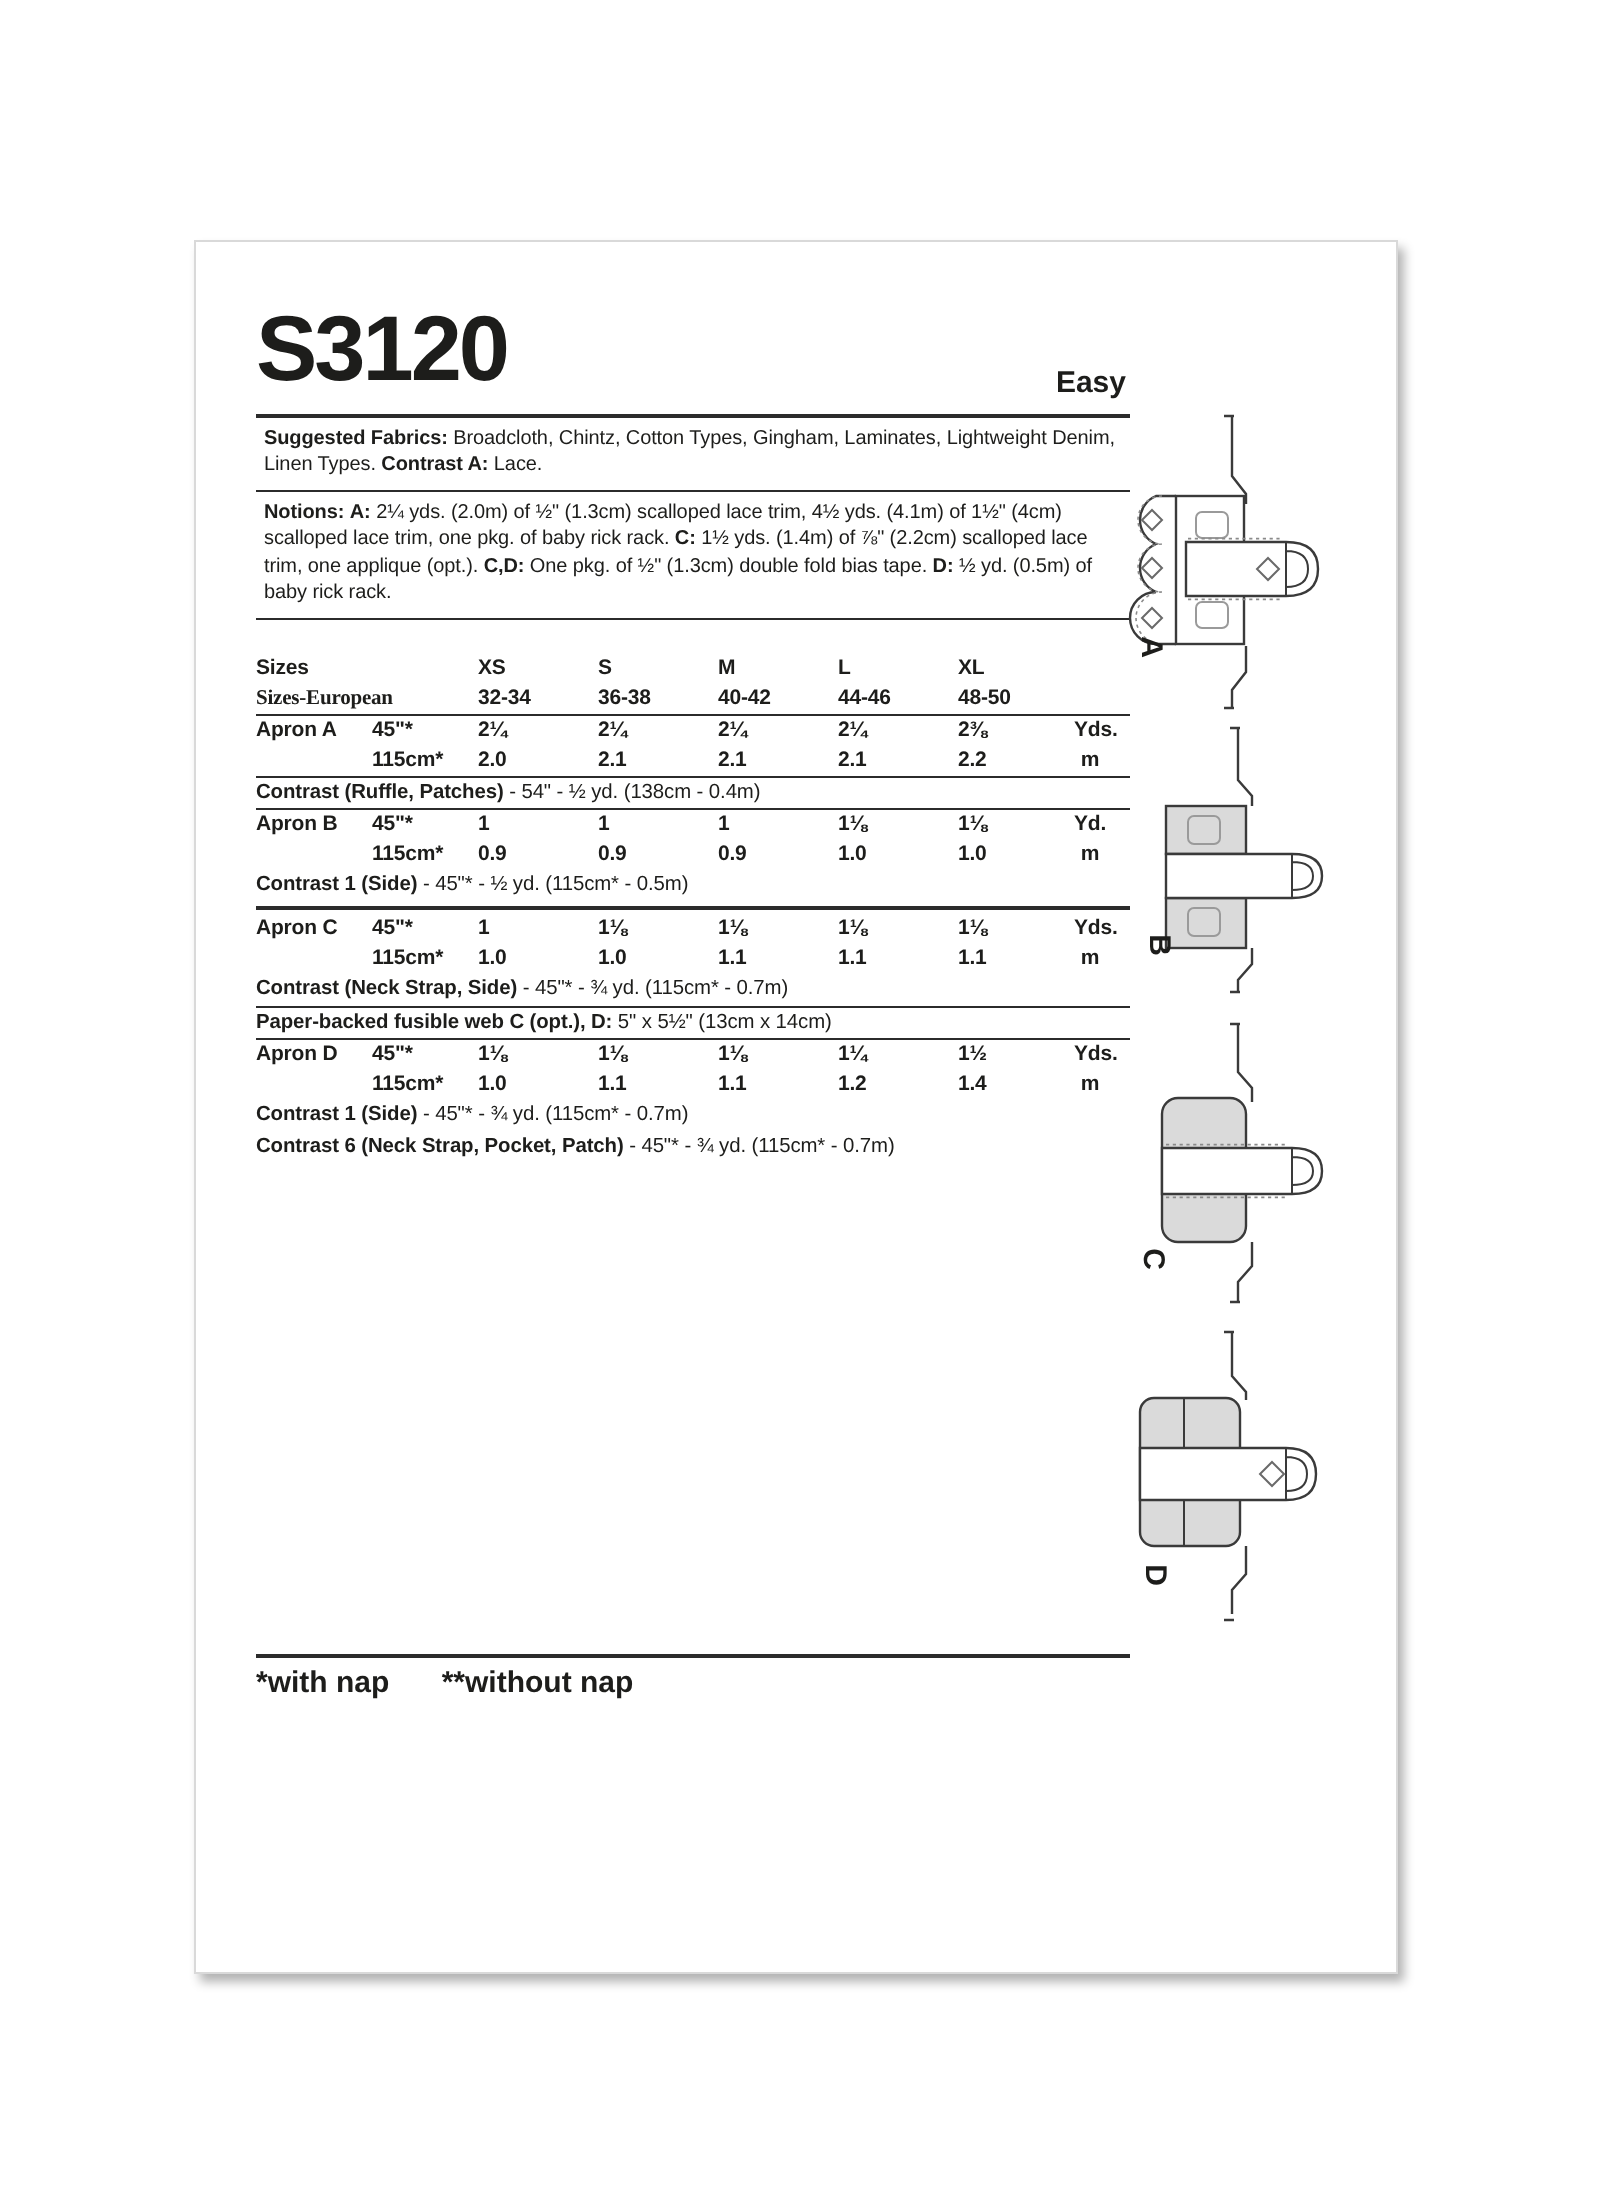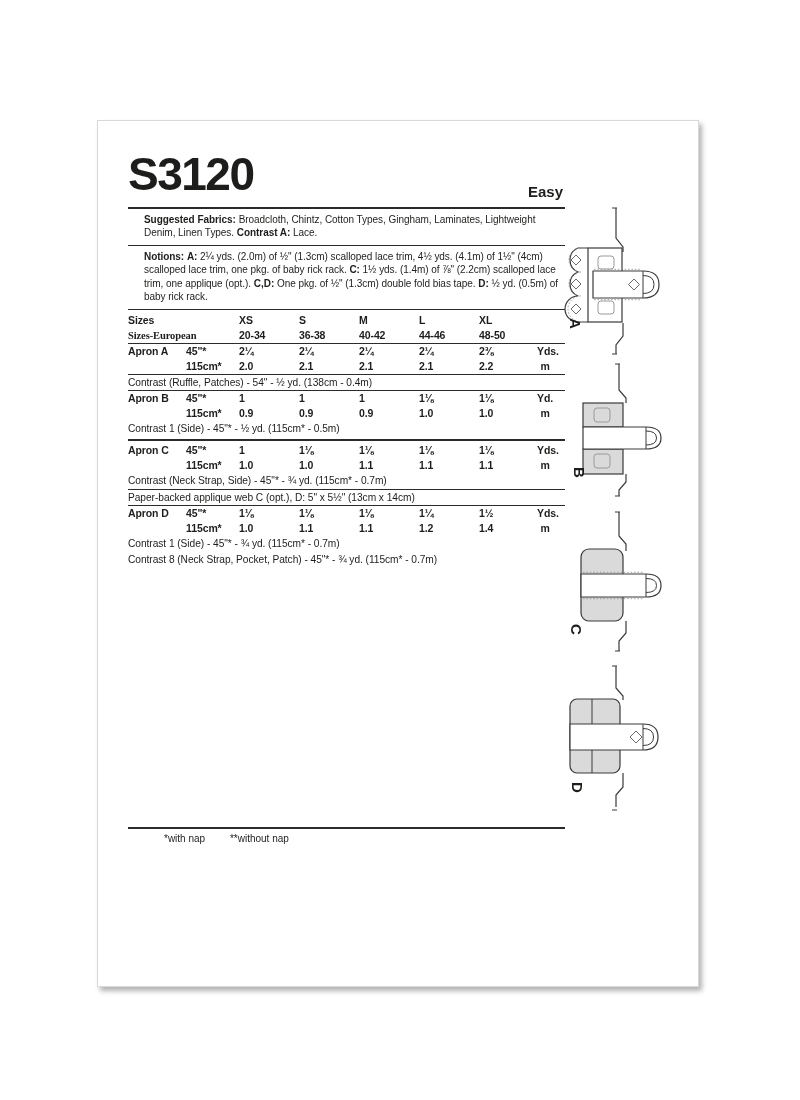--- a/index.html
+++ b/index.html
@@ -7,35 +7,35 @@
           font-family:"Liberation Sans", sans-serif;color:#1d1d1b;}
   .page{position:absolute;left:97px;top:120px;width:600px;height:865px;background:#ffffff;
         border:1px solid #d9d9d9;box-shadow:3px 4px 5px rgba(0,0,0,0.30);}
   .main-col{position:absolute;left:30px;top:30px;width:437px;}
   .pattern-number{font-size:46px;font-weight:700;letter-spacing:-1.5px;line-height:1;margin:0 0 10px 0;}
   .difficulty{position:absolute;top:32px;right:2px;font-size:15px;font-weight:700;}
   .doc-title{font-size:11.5px;font-weight:700;letter-spacing:-0.1px;margin:0 0 3px 0;}
   .rule{height:1px;background:#2b2b2b;margin:0;}
   .rule.medium{height:1.5px;}
   .rule.thick{height:2.5px;}
-  p.para{font-size:10px;line-height:13.5px;letter-spacing:-0.05px;margin:4px 0 5px 16px;}
+  p.para{font-size:10px;line-height:13.5px;letter-spacing:-0.05px;margin:4px 0 5px 4px;}
   p.para b{font-weight:700;}
   
-  .yardage-table{margin-top:3px;}
+  .yardage-table{margin-top:17px;}
   .tr{display:grid;grid-template-columns:58px 53px 60px 60px 60px 60px 58px 1fr;
       font-size:10.5px;font-weight:700;letter-spacing:-0.1px;line-height:15px;align-items:baseline;}
   .tr .td{white-space:nowrap;}
   .tr .unit{text-align:center;padding-right:12px;}
   .tr .span2{grid-column:1 / 3;font-family:Liberation Serif, serif;}
   .contrast-line{font-size:10.2px;font-weight:400;letter-spacing:-0.05px;line-height:15.5px;white-space:nowrap;}
-  .contrast-line b{font-weight:400;}
+  .contrast-line b{font-weight:700;}
   .gap2{height:2px;}
   
   .footer{position:absolute;left:30px;top:706px;width:437px;}
-  .footnotes{font-size:10px;font-weight:400;margin-top:4px;margin-left:36px;}
+  .footnotes{font-size:15px;font-weight:700;margin-top:4px;}
   .footnotes .fn2{margin-left:22px;}
   
   .fig{position:absolute;}
   .fig svg{display:block;}
   .fig-label{position:absolute;font-size:15px;font-weight:700;transform:rotate(90deg);transform-origin:center;}
 </style>
 </head>
 <body>
 
 <div class="canvas">
@@ -62,21 +62,21 @@
           <div class="td">S</div>
           <div class="td">M</div>
           <div class="td">L</div>
           <div class="td">XL</div>
           <div class="td"></div>
         </div>
 
 
         <div class="tr">
           <div class="td span2">Sizes-European</div>
-          <div class="td">20-34</div>
+          <div class="td">32-34</div>
           <div class="td">36-38</div>
           <div class="td">40-42</div>
           <div class="td">44-46</div>
           <div class="td">48-50</div>
           <div class="td"></div>
         </div>
 
         <div class="rule"></div>
 
         <div class="tr">
@@ -146,21 +146,21 @@
           <div class="td">1.0</div>
           <div class="td">1.0</div>
           <div class="td">1.1</div>
           <div class="td">1.1</div>
           <div class="td">1.1</div>
           <div class="td unit">m</div>
         </div>
         <div class="contrast-line"><b>Contrast (Neck Strap, Side)</b><span> - 45"* - ¾ yd. (115cm* - 0.7m)</span></div>
 
         <div class="rule"></div>
-        <div class="contrast-line"><b>Paper-backed applique web C (opt.), D:</b><span> 5" x 5½" (13cm x 14cm)</span></div>
+        <div class="contrast-line"><b>Paper-backed fusible web C (opt.), D:</b><span> 5" x 5½" (13cm x 14cm)</span></div>
         <div class="rule"></div>
 
         <div class="tr">
           <div class="td">Apron D</div>
           <div class="td">45"*</div>
           <div class="td">1⅛</div>
           <div class="td">1⅛</div>
           <div class="td">1⅛</div>
           <div class="td">1¼</div>
           <div class="td">1½</div>
@@ -170,21 +170,21 @@
           <div class="td"></div>
           <div class="td">115cm*</div>
           <div class="td">1.0</div>
           <div class="td">1.1</div>
           <div class="td">1.1</div>
           <div class="td">1.2</div>
           <div class="td">1.4</div>
           <div class="td unit">m</div>
         </div>
         <div class="contrast-line"><b>Contrast 1 (Side)</b><span> - 45"* - ¾ yd. (115cm* - 0.7m)</span></div>
-        <div class="contrast-line"><b>Contrast 8 (Neck Strap, Pocket, Patch)</b><span> - 45"* - ¾ yd. (115cm* - 0.7m)</span></div>
+        <div class="contrast-line"><b>Contrast 6 (Neck Strap, Pocket, Patch)</b><span> - 45"* - ¾ yd. (115cm* - 0.7m)</span></div>
       </div>
     </div>
 
     <div class="footer">
       <div class="rule medium"></div>
       <div class="footnotes">
         <span>*with nap</span>
         <span class="fn2">**without nap</span>
       </div>
     </div>

